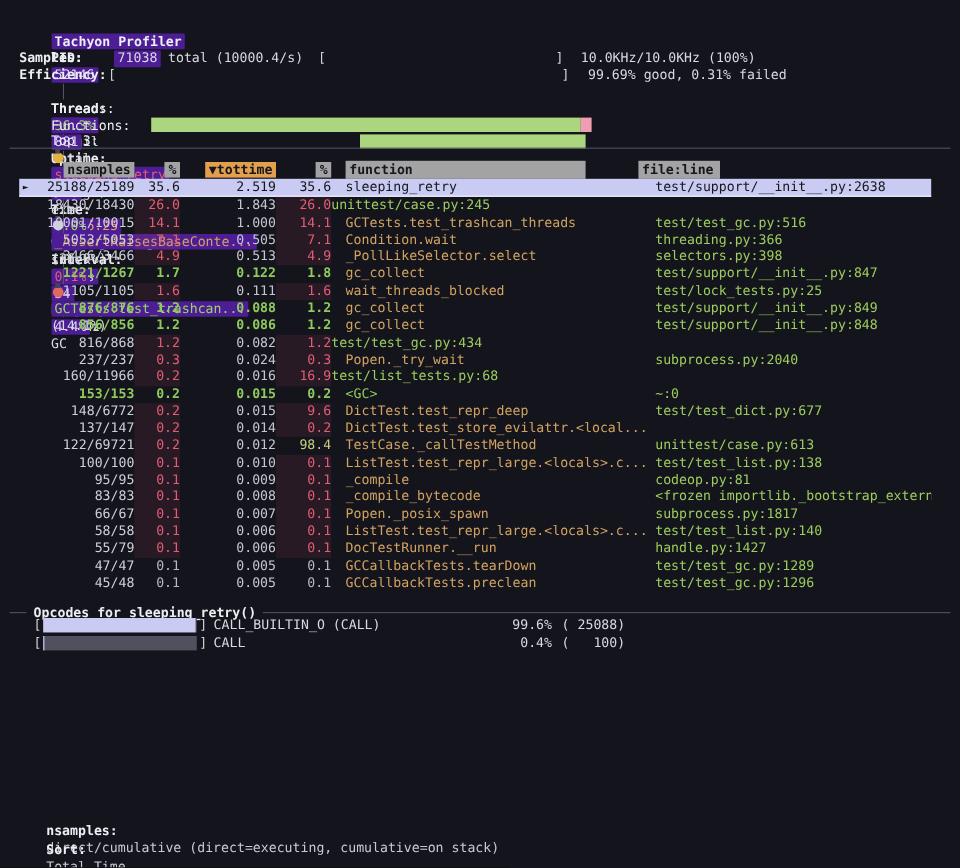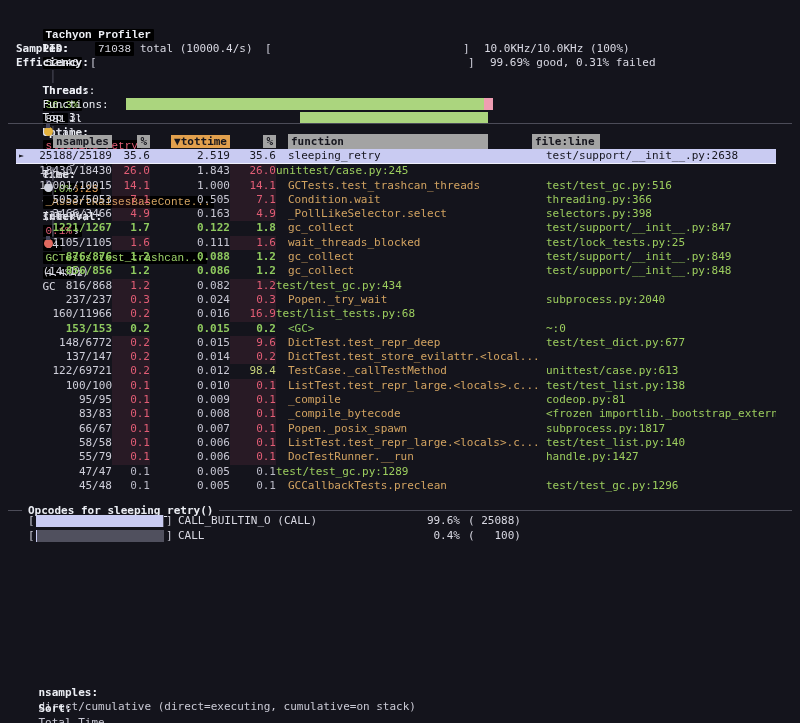--- a/index.html
+++ b/index.html
@@ -4,21 +4,21 @@
 <style>
   html,body{margin:0;padding:0;background:#0e0e14;}
   .screen{
     position:relative;width:800px;height:723px;overflow:hidden;
     background:#14141c;
     font-family:"DejaVu Sans Mono", monospace;
     font-size:11px;color:#d9d9e3;
   }
   .line{position:absolute;left:16px;right:4px;height:14px;line-height:14px;white-space:pre;}
   .b{font-weight:700;color:#eceef4;}
-  .chip{background:#000000;padding:0 3px;border-radius:1px;font-family:Liberation Mono, monospace;}
+  .chip{background:#4c1d95;padding:0 3px;border-radius:1px;}
   .nochip{padding:0 1px;}
   .green{color:#9ed36a;}
   .orange{color:#e5a158;}
   .red{color:#e25d75;}
   .tan{color:#d2a361;}
   .pipe{color:#565666;margin:0 7px;}
   .lblw{display:inline-block;width:79px;font-weight:400;color:#eceef4;}
   .abs{position:absolute;top:0;}
   .bracket{color:#cfcfda;}
   
@@ -205,21 +205,21 @@
       <span class="c-p1 p-red">7.1</span>
       <span class="c-tt">0.505</span>
       <span class="c-p2 p-red">7.1</span>
       <span class="c-fn">Condition.wait</span>
       <span class="c-fl">threading.py:366</span>
     </div>
 
     <div class="trow">
       <span class="c-ns">3466/3466</span>
       <span class="c-p1 p-red">4.9</span>
-      <span class="c-tt">0.163</span>
+      <span class="c-tt">0.513</span>
       <span class="c-p2 p-red">4.9</span>
       <span class="c-fn">_PollLikeSelector.select</span>
       <span class="c-fl">selectors.py:398</span>
     </div>
 
     <div class="trow gc">
       <span class="c-ns">1221/1267</span>
       <span class="c-p1">1.7</span>
       <span class="c-tt">0.122</span>
       <span class="c-p2">1.8</span>
@@ -366,20 +366,21 @@
       <span class="c-p2 p-red">0.1</span>
       <span class="c-fn">DocTestRunner.__run</span>
       <span class="c-fl">handle.py:1427</span>
     </div>
 
     <div class="trow">
       <span class="c-ns">47/47</span>
       <span class="c-p1 p-plain">0.1</span>
       <span class="c-tt">0.005</span>
       <span class="c-p2 p-plain">0.1</span>
+      <span class="c-fn">GCCallbackTests.tearDown</span>
       <span class="c-fl">test/test_gc.py:1289</span>
     </div>
 
     <div class="trow">
       <span class="c-ns">45/48</span>
       <span class="c-p1 p-plain">0.1</span>
       <span class="c-tt">0.005</span>
       <span class="c-p2 p-plain">0.1</span>
       <span class="c-fn">GCCallbackTests.preclean</span>
       <span class="c-fl">test/test_gc.py:1296</span>

